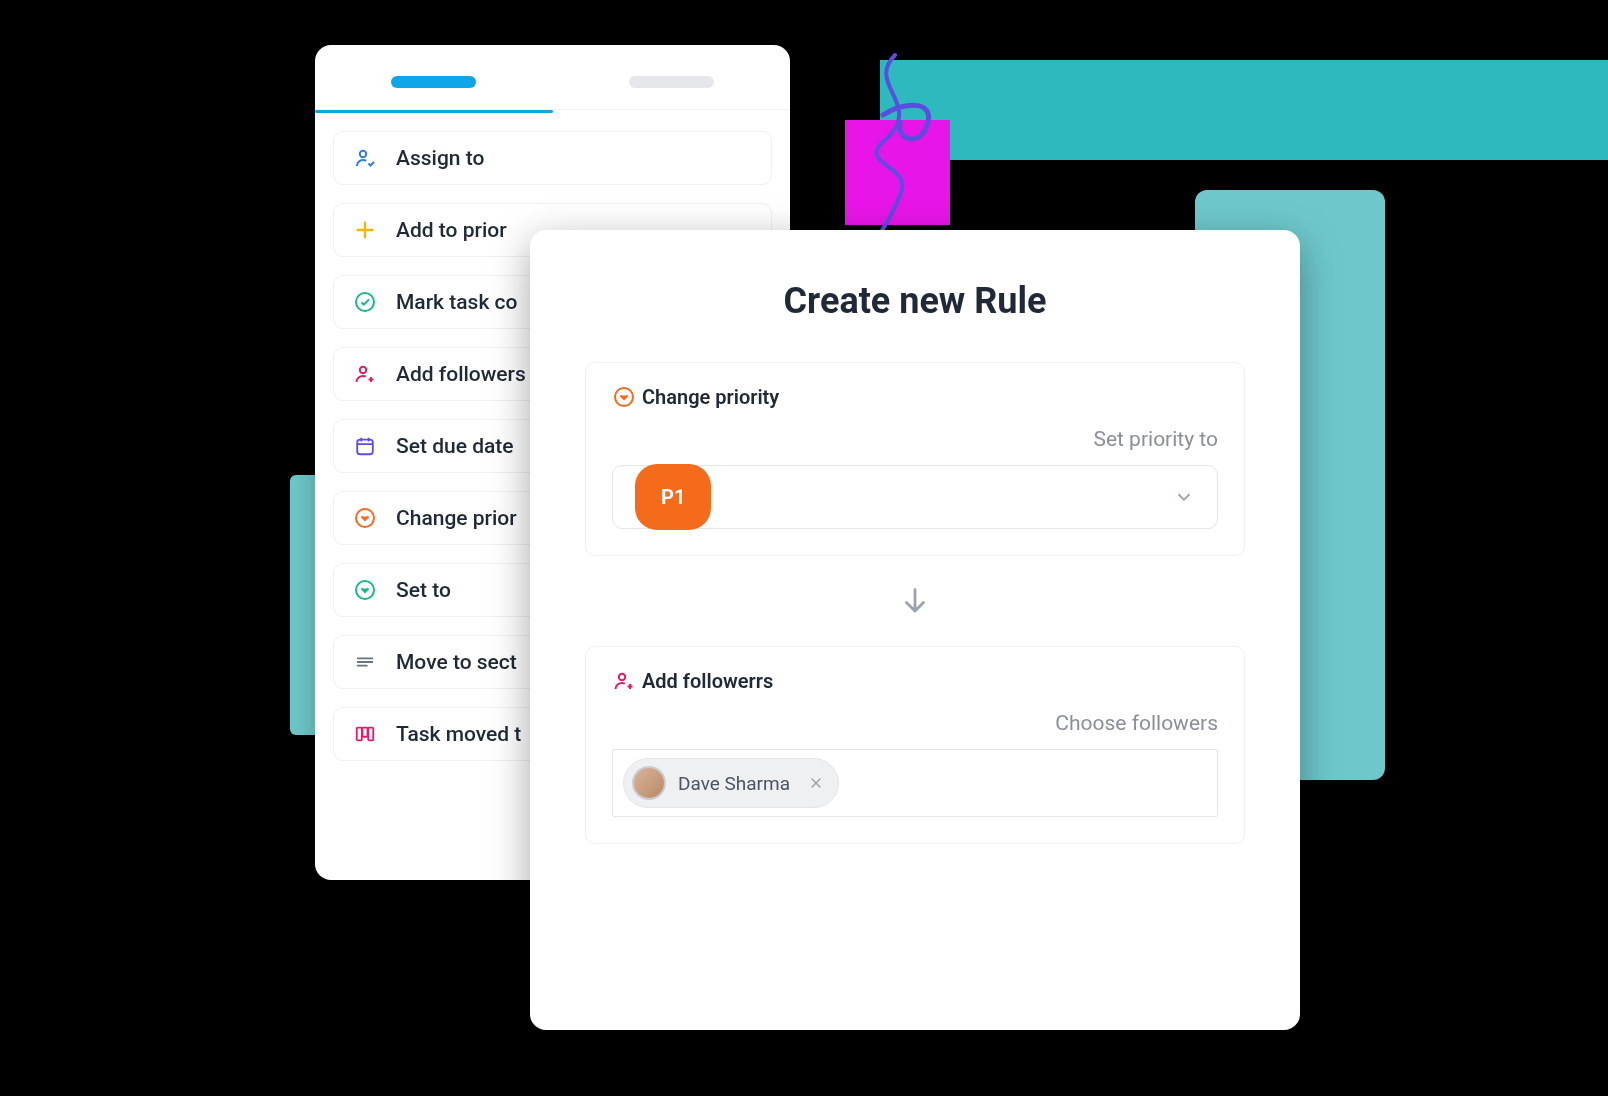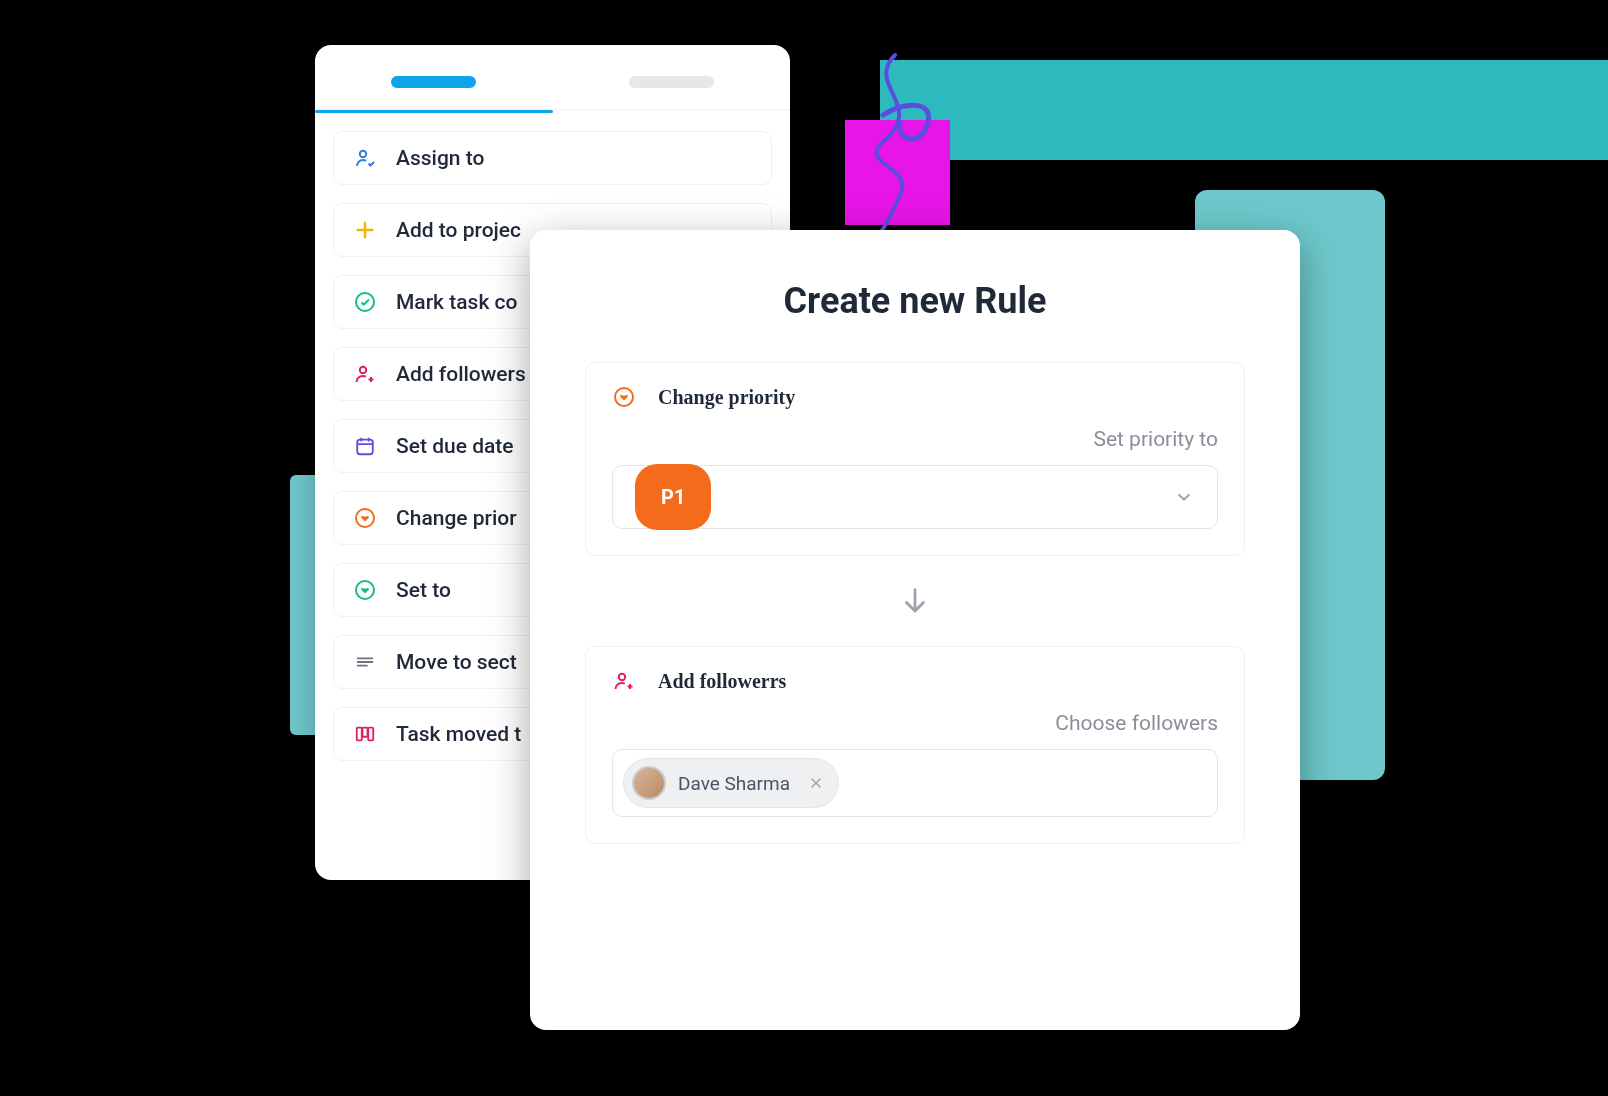--- a/index.html
+++ b/index.html
@@ -63,39 +63,39 @@
     box-shadow: 0 12px 40px rgba(0,0,0,0.35);
     padding: 50px 55px;
   }
   .rule-title { font-size:36px; font-weight:700; color:#1f2937; margin-bottom:40px;text-align:center; }
 
   .rule-block {
     border:1px solid #eef0f2; border-radius:10px;
     padding: 22px 26px 26px 26px;
     background:#fff;
   }
-  .rule-block-header { display:flex; align-items:center; gap:22px; margin-bottom:18px;font-family:Liberation Serif, serif; }
+  .rule-block-header { display:flex; align-items:center; gap:6px; margin-bottom:18px; }
   .rule-block-title { font-size:20px; font-weight:600; color:#1f2937; }
   .rule-sub { font-size:21px; color:#8a8f98; margin-bottom:14px;text-align:right; }
 
   .select-box {
     border:1px solid #e2e5e9; border-radius:10px;
     height:64px; display:flex; align-items:center; justify-content:space-between;
     padding:0 22px;
   }
   .pill-p1 {
     background:#f46b1b; color:#fff; font-weight:700;
     border-radius:22px; padding:21px 26px; font-size:20px;
   }
   .chev { color:#9ca3af; }
 
   .arrow-down-mid { display:flex; justify-content:center; margin:28px 0; color:#9ca3af; }
 
   .chips-box {
-    border:1px solid #e2e5e9; border-radius:10px;
+    border:1px solid #e2e5e9; border-radius:2px;
     min-height:64px; display:flex; align-items:center; gap:14px;
     padding:8px 10px;
   }
   .chip {
     display:flex; align-items:center; gap:12px;
     background:#eef0f2; border:1px solid #e2e5e9; border-radius:26px;
     padding:7px 14px 7px 8px;
   }
   .avatar { width:34px; height:34px; border-radius:50%; background:linear-gradient(135deg,#d9b49a,#b98a63); border:2px solid #c9cdd3; }
   .avatar.b { background:linear-gradient(135deg,#d9b49a,#a77a55); }
@@ -138,21 +138,21 @@
       </span>
       <span>Assign to</span>
     </div>
 
     <div class="action-item">
       <span class="ic">
         <svg width="22" height="22" viewBox="0 0 24 24" fill="none" stroke="#f5b400" stroke-width="2.6" stroke-linecap="round">
             <path d="M12 4v16M4 12h16"></path>
           </svg>
       </span>
-      <span>Add to projec</span>
+      <span>Add to prior</span>
     </div>
 
     <div class="action-item">
       <span class="ic">
         <svg width="24" height="24" viewBox="0 0 24 24" fill="none" stroke="#16b98d" stroke-width="2">
             <circle cx="12" cy="12" r="9"></circle>
             <path d="M8.5 12.5l2.2 2.2L16 9.5"></path>
           </svg>
       </span>
       <span>Mark task co</span>

